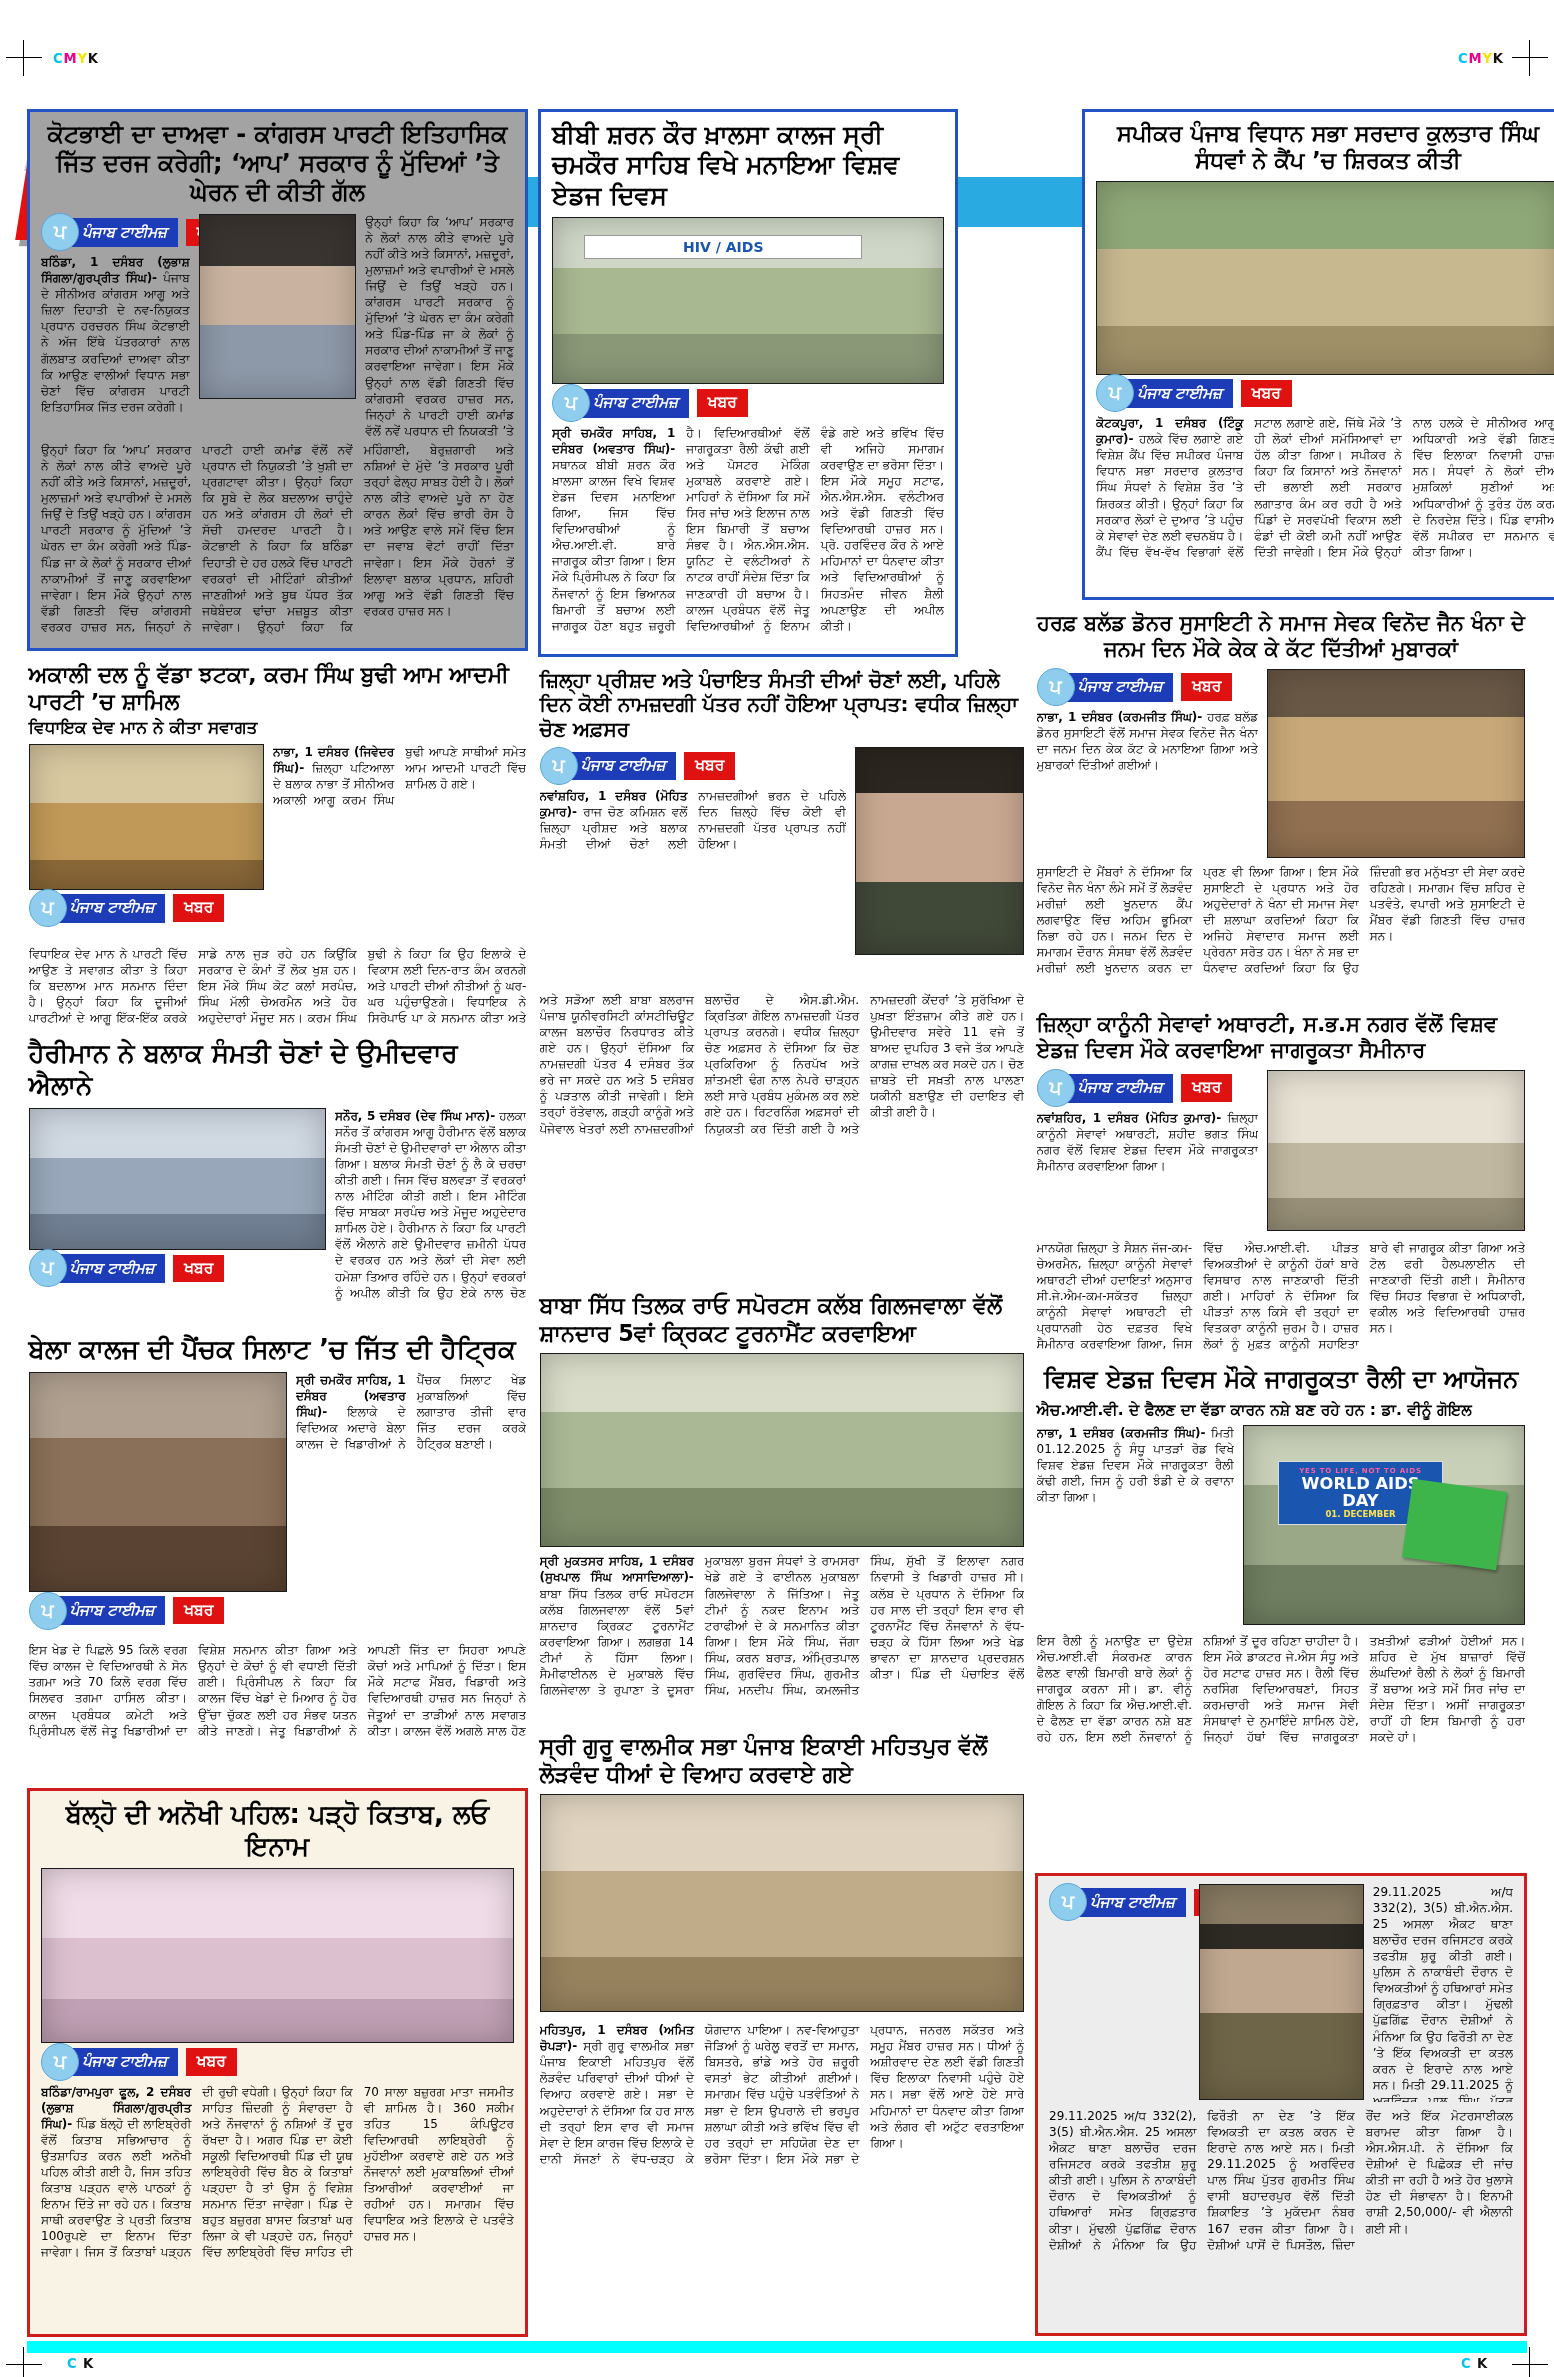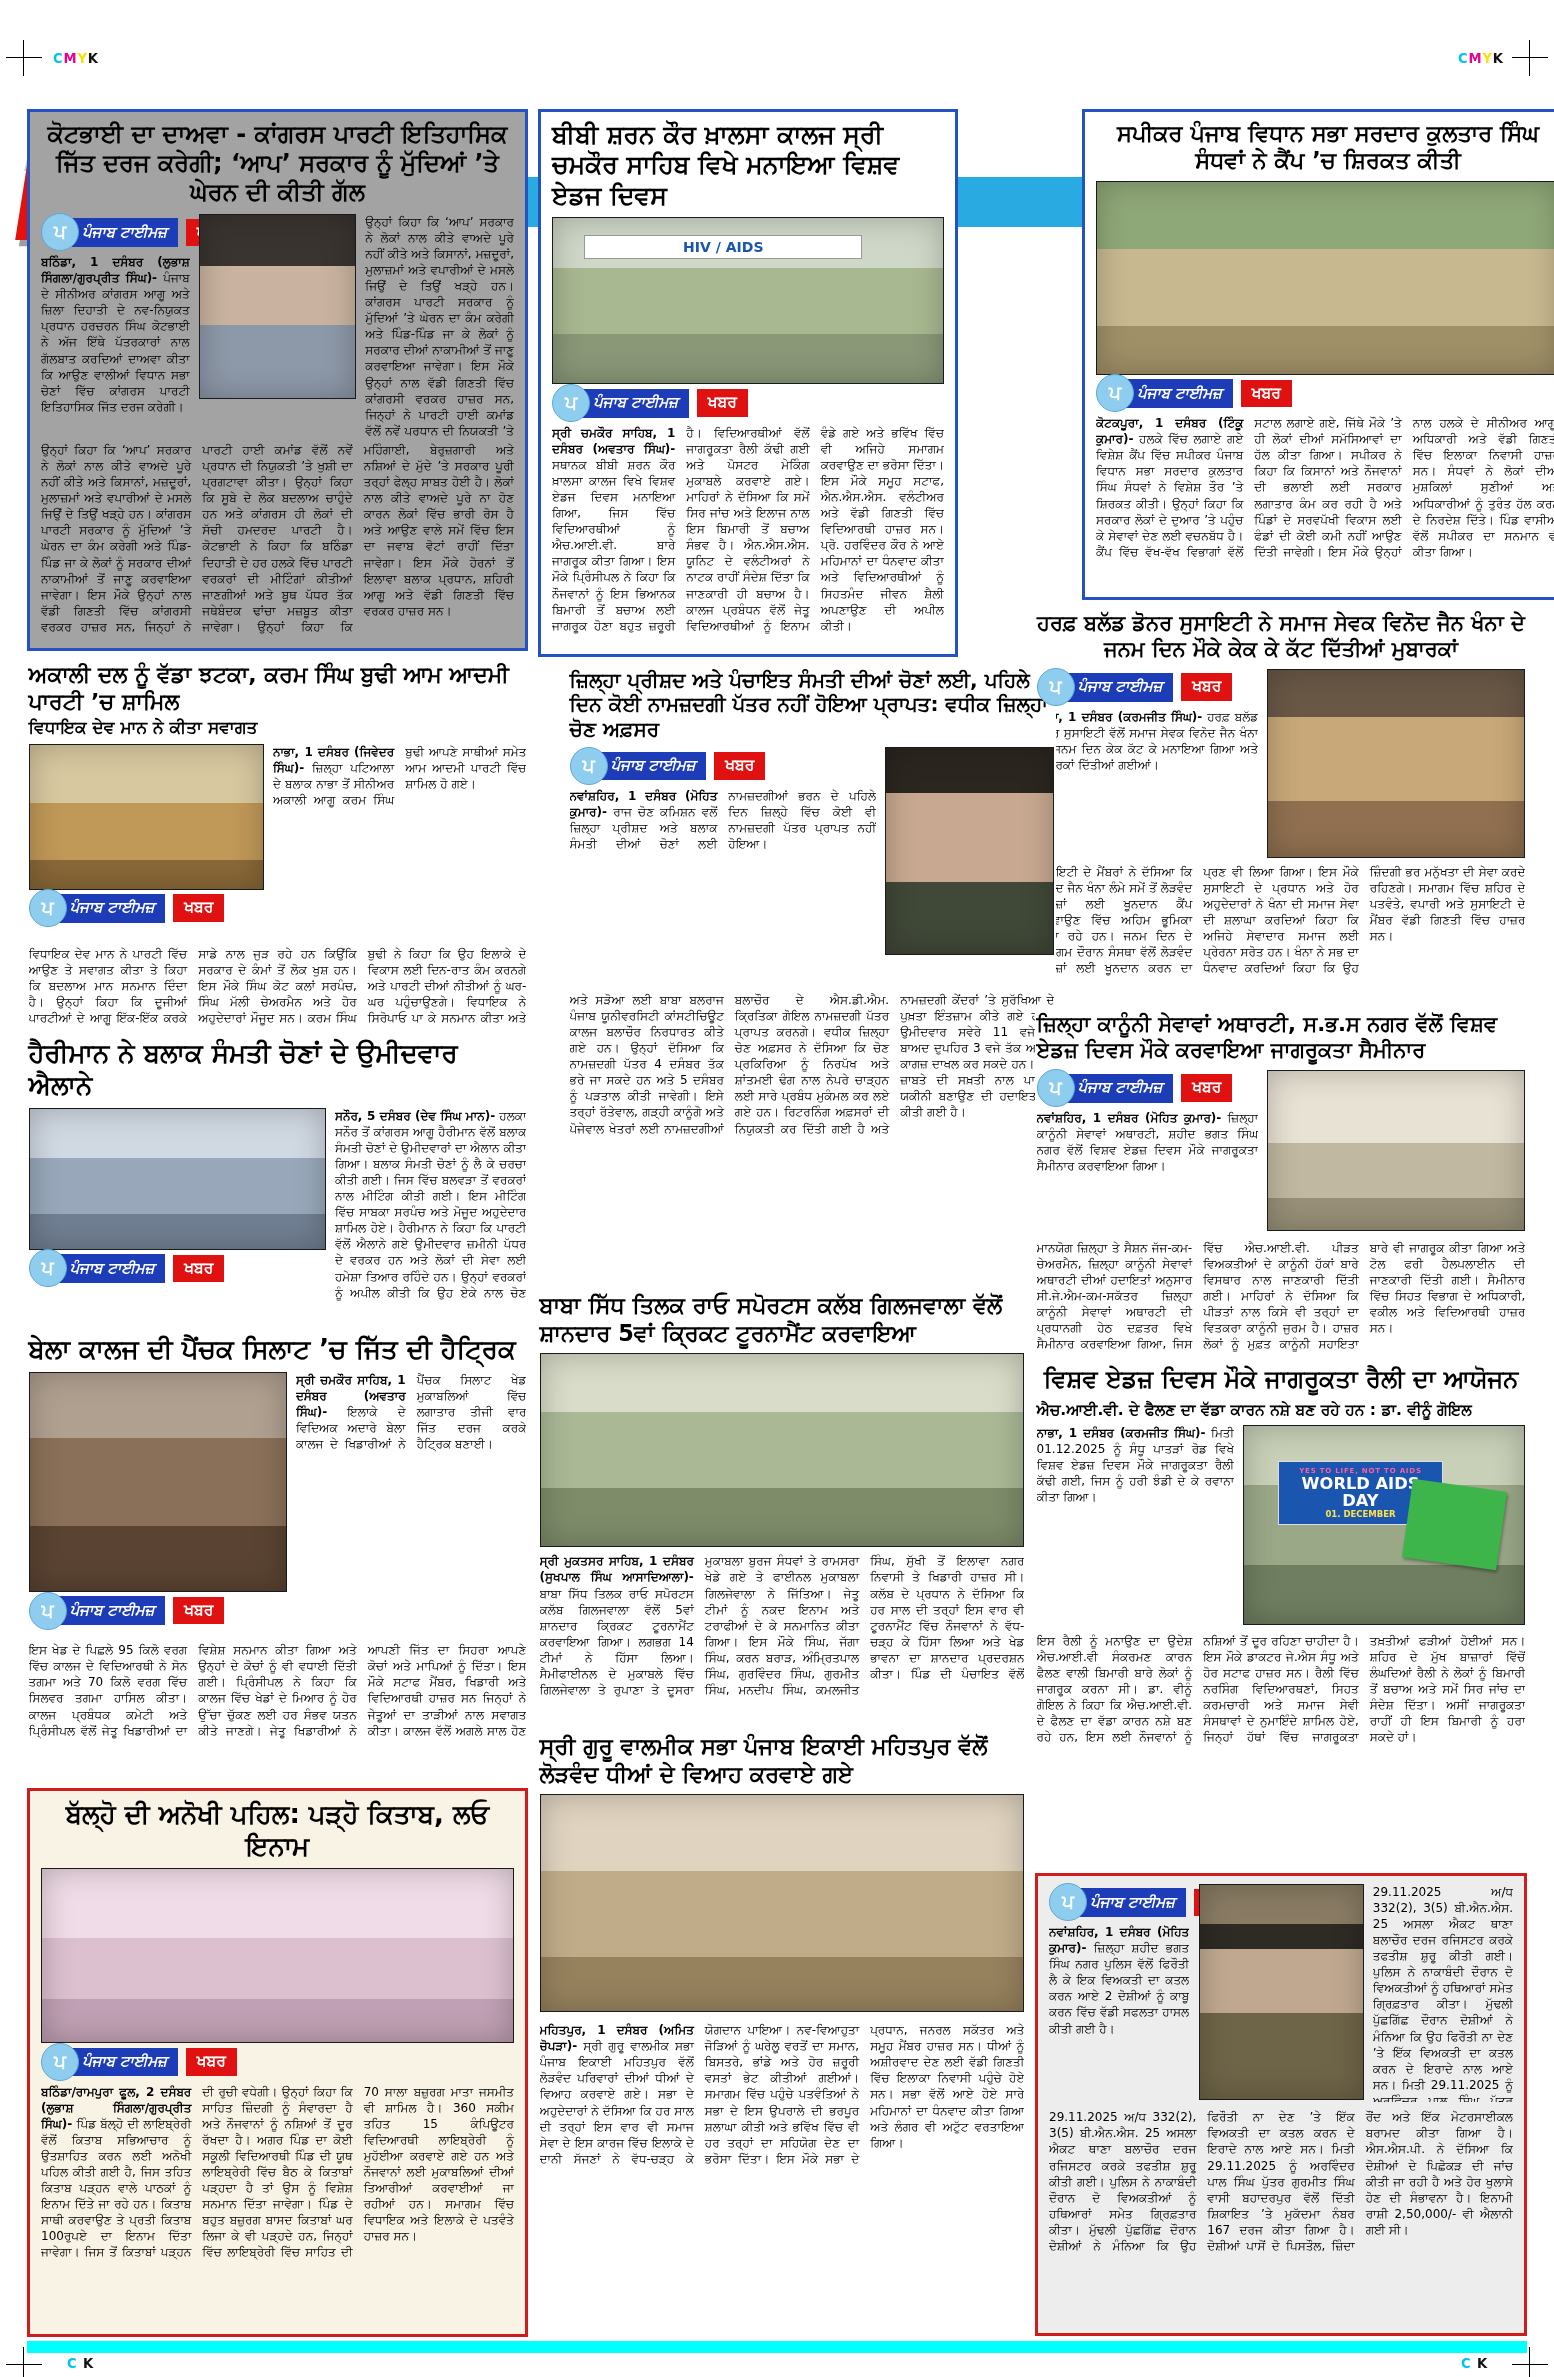--- a/index.html
+++ b/index.html
@@ -178,21 +178,21 @@
         </div>
       </div>
       <div class="lead-col bodytxt cols2 fill" style="height:196px;">
         <b>ਨਾਭਾ, 1 ਦਸੰਬਰ (ਜਿਵੇਦਰ ਸਿੰਘ)-</b>
         <span>ਜ਼ਿਲ੍ਹਾ ਪਟਿਆਲਾ ਦੇ ਬਲਾਕ ਨਾਭਾ ਤੋਂ ਸੀਨੀਅਰ ਅਕਾਲੀ ਆਗੂ ਕਰਮ ਸਿੰਘ ਬੁਢੀ ਆਪਣੇ ਸਾਥੀਆਂ ਸਮੇਤ ਆਮ ਆਦਮੀ ਪਾਰਟੀ ਵਿੱਚ ਸ਼ਾਮਿਲ ਹੋ ਗਏ।</span>
       </div>
     </div>
     <div class="bodytxt cols3 fill" style="height:93px;">ਵਿਧਾਇਕ ਦੇਵ ਮਾਨ ਨੇ ਪਾਰਟੀ ਵਿੱਚ ਆਉਣ ਤੇ ਸਵਾਗਤ ਕੀਤਾ ਤੇ ਕਿਹਾ ਕਿ ਬਦਲਾਅ ਮਾਨ ਸਨਮਾਨ ਦਿੰਦਾ ਹੈ। ਉਨ੍ਹਾਂ ਕਿਹਾ ਕਿ ਦੂਜੀਆਂ ਪਾਰਟੀਆਂ ਦੇ ਆਗੂ ਇੱਕ-ਇੱਕ ਕਰਕੇ ਸਾਡੇ ਨਾਲ ਜੁੜ ਰਹੇ ਹਨ ਕਿਉਂਕਿ ਸਰਕਾਰ ਦੇ ਕੰਮਾਂ ਤੋਂ ਲੋਕ ਖੁਸ਼ ਹਨ। ਇਸ ਮੌਕੇ ਸਿੰਘ ਕੋਟ ਕਲਾਂ ਸਰਪੰਚ, ਸਿੰਘ ਮੱਲੀ ਚੇਅਰਮੈਨ ਅਤੇ ਹੋਰ ਅਹੁਦੇਦਾਰਾਂ ਮੌਜੂਦ ਸਨ। ਕਰਮ ਸਿੰਘ ਬੁਢੀ ਨੇ ਕਿਹਾ ਕਿ ਉਹ ਇਲਾਕੇ ਦੇ ਵਿਕਾਸ ਲਈ ਦਿਨ-ਰਾਤ ਕੰਮ ਕਰਨਗੇ ਅਤੇ ਪਾਰਟੀ ਦੀਆਂ ਨੀਤੀਆਂ ਨੂੰ ਘਰ-ਘਰ ਪਹੁੰਚਾਉਣਗੇ। ਵਿਧਾਇਕ ਨੇ ਸਿਰੋਪਾਓ ਪਾ ਕੇ ਸਨਮਾਨ ਕੀਤਾ ਅਤੇ ਵਰਕਰਾਂ ਨੂੰ ਵਧਾਈ ਦਿੱਤੀ। ਇਸ ਮੌਕੇ ਵੱਡੀ ਗਿਣਤੀ ਵਿੱਚ ਪਿੰਡ ਵਾਸੀ ਅਤੇ ਪਾਰਟੀ ਵਰਕਰ ਹਾਜ਼ਰ ਸਨ ਜਿਨ੍ਹਾਂ ਨੇ ਨਵੇਂ ਸ਼ਾਮਿਲ ਹੋਏ ਆਗੂਆਂ ਦਾ ਫੁੱਲਾਂ ਦੇ ਹਾਰ ਪਾ ਕੇ ਸਵਾਗਤ ਕੀਤਾ।</div>
   </article>
 
-  <article class="art" style="left:568px;top:665px;width:488px;height:618px;padding:3.1px 1.6px;">
+  <article class="art" style="left:538px;top:665px;width:488px;height:618px;padding:3.1px 1.6px;">
     <h2 class="hl" style="font-size:20px;">ਜ਼ਿਲ੍ਹਾ ਪ੍ਰੀਸ਼ਦ ਅਤੇ ਪੰਚਾਇਤ ਸੰਮਤੀ ਦੀਆਂ ਚੋਣਾਂ ਲਈ, ਪਹਿਲੇ ਦਿਨ ਕੋਈ ਨਾਮਜ਼ਦਗੀ ਪੱਤਰ ਨਹੀਂ ਹੋਇਆ ਪ੍ਰਾਪਤ: ਵਧੀਕ ਜ਼ਿਲ੍ਹਾ ਚੋਣ ਅਫ਼ਸਰ</h2>
     <div class="lead-row">
       <div class="lead-col">
         <div class="badge">
           <span class="bc">ਪ</span>
           <span class="bb">ਪੰਜਾਬ ਟਾਈਮਜ਼</span>
           <span class="bt">ਖਬਰ</span>
         </div>
         <div class="bodytxt cols2 fill" style="height:198px;">
           <b>ਨਵਾਂਸ਼ਹਿਰ, 1 ਦਸੰਬਰ (ਮੋਹਿਤ ਕੁਮਾਰ)-</b>
@@ -317,24 +317,20 @@
   </article>
 
   <article class="art boxed-red-g" style="left:1035px;top:1873px;width:492px;height:463px;">
     <div class="lead-row">
       <div class="lead-col">
         <div class="badge">
           <span class="bc">ਪ</span>
           <span class="bb">ਪੰਜਾਬ ਟਾਈਮਜ਼</span>
           <span class="bt">ਖਬਰ</span>
         </div>
-        <div class="bodytxt fill" style="height:179px;">
-          <b>ਨਵਾਂਸ਼ਹਿਰ, 1 ਦਸੰਬਰ (ਮੋਹਿਤ ਕੁਮਾਰ)-</b>
-          <span>ਜ਼ਿਲ੍ਹਾ ਸ਼ਹੀਦ ਭਗਤ ਸਿੰਘ ਨਗਰ ਪੁਲਿਸ ਵੱਲੋਂ ਫਿਰੌਤੀ ਲੈ ਕੇ ਇਕ ਵਿਅਕਤੀ ਦਾ ਕਤਲ ਕਰਨ ਆਏ 2 ਦੋਸ਼ੀਆਂ ਨੂੰ ਕਾਬੂ ਕਰਨ ਵਿੱਚ ਵੱਡੀ ਸਫਲਤਾ ਹਾਸਲ ਕੀਤੀ ਗਈ ਹੈ।</span>
-        </div>
       </div>
       <div class="ph inner" style="width:163px;height:214px;background:linear-gradient(180deg,#8a7c64 0 18%,#2e2a24 18% 30%,#c0a890 30% 60%,#6e6448 60% 100%);"></div>
       <div class="lead-col bodytxt fill" style="height:218px;">29.11.2025 ਅ/ਧ 332(2), 3(5) ਬੀ.ਐਨ.ਐਸ. 25 ਅਸਲਾ ਐਕਟ ਥਾਣਾ ਬਲਾਚੌਰ ਦਰਜ ਰਜਿਸਟਰ ਕਰਕੇ ਤਫਤੀਸ਼ ਸ਼ੁਰੂ ਕੀਤੀ ਗਈ। ਪੁਲਿਸ ਨੇ ਨਾਕਾਬੰਦੀ ਦੌਰਾਨ ਦੋ ਵਿਅਕਤੀਆਂ ਨੂੰ ਹਥਿਆਰਾਂ ਸਮੇਤ ਗ੍ਰਿਫ਼ਤਾਰ ਕੀਤਾ। ਮੁੱਢਲੀ ਪੁੱਛਗਿੱਛ ਦੌਰਾਨ ਦੋਸ਼ੀਆਂ ਨੇ ਮੰਨਿਆ ਕਿ ਉਹ ਫਿਰੌਤੀ ਨਾ ਦੇਣ ’ਤੇ ਇੱਕ ਵਿਅਕਤੀ ਦਾ ਕਤਲ ਕਰਨ ਦੇ ਇਰਾਦੇ ਨਾਲ ਆਏ ਸਨ। ਮਿਤੀ 29.11.2025 ਨੂੰ ਅਰਵਿੰਦਰ ਪਾਲ ਸਿੰਘ ਪੁੱਤਰ ਗੁਰਮੀਤ ਸਿੰਘ ਵਾਸੀ ਬਹਾਦਰਪੁਰ ਵੱਲੋਂ ਦਿੱਤੀ ਸ਼ਿਕਾਇਤ ’ਤੇ ਮੁਕੱਦਮਾ ਨੰਬਰ 167 ਦਰਜ ਕੀਤਾ ਗਿਆ ਹੈ। ਦੋਸ਼ੀਆਂ ਪਾਸੋਂ ਦੋ ਪਿਸਤੌਲ, ਜ਼ਿੰਦਾ ਰੌਂਦ ਅਤੇ ਇੱਕ ਮੋਟਰਸਾਈਕਲ ਬਰਾਮਦ ਕੀਤਾ ਗਿਆ ਹੈ। ਐਸ.ਐਸ.ਪੀ. ਨੇ ਦੱਸਿਆ ਕਿ ਦੋਸ਼ੀਆਂ ਦੇ ਪਿਛੋਕੜ ਦੀ ਜਾਂਚ ਕੀਤੀ ਜਾ ਰਹੀ ਹੈ ਅਤੇ ਹੋਰ ਖੁਲਾਸੇ ਹੋਣ ਦੀ ਸੰਭਾਵਨਾ ਹੈ। ਇਨਾਮੀ ਰਾਸ਼ੀ 2,50,000/- ਵੀ ਐਲਾਨੀ ਗਈ ਸੀ।</div>
     </div>
     <div class="bodytxt cols3 fill" style="height:148px;">29.11.2025 ਅ/ਧ 332(2), 3(5) ਬੀ.ਐਨ.ਐਸ. 25 ਅਸਲਾ ਐਕਟ ਥਾਣਾ ਬਲਾਚੌਰ ਦਰਜ ਰਜਿਸਟਰ ਕਰਕੇ ਤਫਤੀਸ਼ ਸ਼ੁਰੂ ਕੀਤੀ ਗਈ। ਪੁਲਿਸ ਨੇ ਨਾਕਾਬੰਦੀ ਦੌਰਾਨ ਦੋ ਵਿਅਕਤੀਆਂ ਨੂੰ ਹਥਿਆਰਾਂ ਸਮੇਤ ਗ੍ਰਿਫ਼ਤਾਰ ਕੀਤਾ। ਮੁੱਢਲੀ ਪੁੱਛਗਿੱਛ ਦੌਰਾਨ ਦੋਸ਼ੀਆਂ ਨੇ ਮੰਨਿਆ ਕਿ ਉਹ ਫਿਰੌਤੀ ਨਾ ਦੇਣ ’ਤੇ ਇੱਕ ਵਿਅਕਤੀ ਦਾ ਕਤਲ ਕਰਨ ਦੇ ਇਰਾਦੇ ਨਾਲ ਆਏ ਸਨ। ਮਿਤੀ 29.11.2025 ਨੂੰ ਅਰਵਿੰਦਰ ਪਾਲ ਸਿੰਘ ਪੁੱਤਰ ਗੁਰਮੀਤ ਸਿੰਘ ਵਾਸੀ ਬਹਾਦਰਪੁਰ ਵੱਲੋਂ ਦਿੱਤੀ ਸ਼ਿਕਾਇਤ ’ਤੇ ਮੁਕੱਦਮਾ ਨੰਬਰ 167 ਦਰਜ ਕੀਤਾ ਗਿਆ ਹੈ। ਦੋਸ਼ੀਆਂ ਪਾਸੋਂ ਦੋ ਪਿਸਤੌਲ, ਜ਼ਿੰਦਾ ਰੌਂਦ ਅਤੇ ਇੱਕ ਮੋਟਰਸਾਈਕਲ ਬਰਾਮਦ ਕੀਤਾ ਗਿਆ ਹੈ। ਐਸ.ਐਸ.ਪੀ. ਨੇ ਦੱਸਿਆ ਕਿ ਦੋਸ਼ੀਆਂ ਦੇ ਪਿਛੋਕੜ ਦੀ ਜਾਂਚ ਕੀਤੀ ਜਾ ਰਹੀ ਹੈ ਅਤੇ ਹੋਰ ਖੁਲਾਸੇ ਹੋਣ ਦੀ ਸੰਭਾਵਨਾ ਹੈ। ਇਨਾਮੀ ਰਾਸ਼ੀ 2,50,000/- ਵੀ ਐਲਾਨੀ ਗਈ ਸੀ।</div>
   </article>
 
   <div class="cyanbar"></div>
   <div class="regmark" style="left:6.2px;top:2347px;"></div>
   <div class="cmyk" style="left:67px;top:2356px;">

